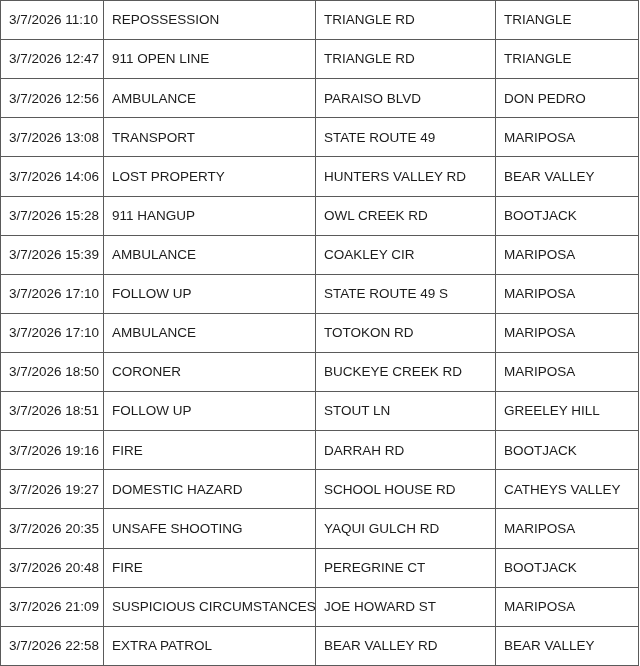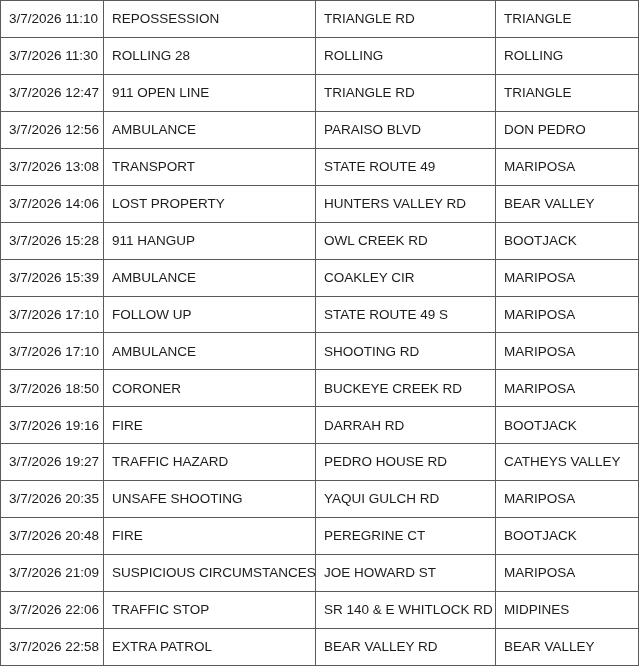--- a/index.html
+++ b/index.html
@@ -50,26 +50,20 @@
     <col class="c-area">
   </colgroup>
   <tbody>
       <tr>
         <td>3/7/2026 11:10</td>
         <td>REPOSSESSION</td>
         <td>TRIANGLE RD</td>
         <td>TRIANGLE</td>
       </tr>
       <tr>
-        <td>3/7/2026 11:30</td>
-        <td>ROLLING 28</td>
-        <td>ROLLING</td>
-        <td>ROLLING</td>
-      </tr>
-      <tr>
         <td>3/7/2026 12:47</td>
         <td>911 OPEN LINE</td>
         <td>TRIANGLE RD</td>
         <td>TRIANGLE</td>
       </tr>
       <tr>
         <td>3/7/2026 12:56</td>
         <td>AMBULANCE</td>
         <td>PARAISO BLVD</td>
         <td>DON PEDRO</td>
@@ -100,39 +94,45 @@
       </tr>
       <tr>
         <td>3/7/2026 17:10</td>
         <td>FOLLOW UP</td>
         <td>STATE ROUTE 49 S</td>
         <td>MARIPOSA</td>
       </tr>
       <tr>
         <td>3/7/2026 17:10</td>
         <td>AMBULANCE</td>
-        <td>SHOOTING RD</td>
+        <td>TOTOKON RD</td>
         <td>MARIPOSA</td>
       </tr>
       <tr>
         <td>3/7/2026 18:50</td>
         <td>CORONER</td>
         <td>BUCKEYE CREEK RD</td>
         <td>MARIPOSA</td>
       </tr>
       <tr>
+        <td>3/7/2026 18:51</td>
+        <td>FOLLOW UP</td>
+        <td>STOUT LN</td>
+        <td>GREELEY HILL</td>
+      </tr>
+      <tr>
         <td>3/7/2026 19:16</td>
         <td>FIRE</td>
         <td>DARRAH RD</td>
         <td>BOOTJACK</td>
       </tr>
       <tr>
         <td>3/7/2026 19:27</td>
-        <td>TRAFFIC HAZARD</td>
-        <td>PEDRO HOUSE RD</td>
+        <td>DOMESTIC HAZARD</td>
+        <td>SCHOOL HOUSE RD</td>
         <td>CATHEYS VALLEY</td>
       </tr>
       <tr>
         <td>3/7/2026 20:35</td>
         <td>UNSAFE SHOOTING</td>
         <td>YAQUI GULCH RD</td>
         <td>MARIPOSA</td>
       </tr>
       <tr>
         <td>3/7/2026 20:48</td>
@@ -140,25 +140,19 @@
         <td>PEREGRINE CT</td>
         <td>BOOTJACK</td>
       </tr>
       <tr>
         <td>3/7/2026 21:09</td>
         <td>SUSPICIOUS CIRCUMSTANCES</td>
         <td>JOE HOWARD ST</td>
         <td>MARIPOSA</td>
       </tr>
       <tr>
-        <td>3/7/2026 22:06</td>
-        <td>TRAFFIC STOP</td>
-        <td>SR 140 &amp; E WHITLOCK RD</td>
-        <td>MIDPINES</td>
-      </tr>
-      <tr>
         <td>3/7/2026 22:58</td>
         <td>EXTRA PATROL</td>
         <td>BEAR VALLEY RD</td>
         <td>BEAR VALLEY</td>
       </tr>
     </tbody>
 </table>
 
 </body></html>

